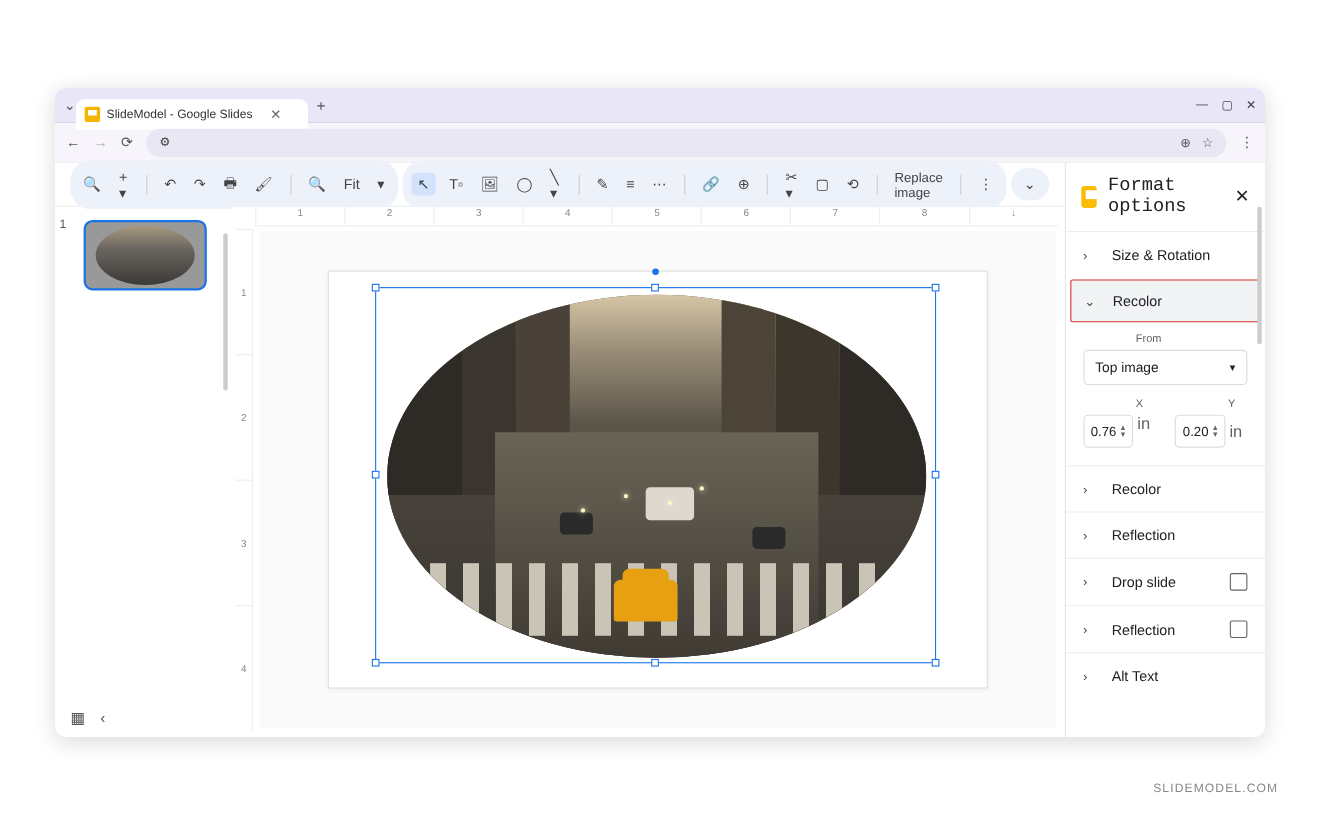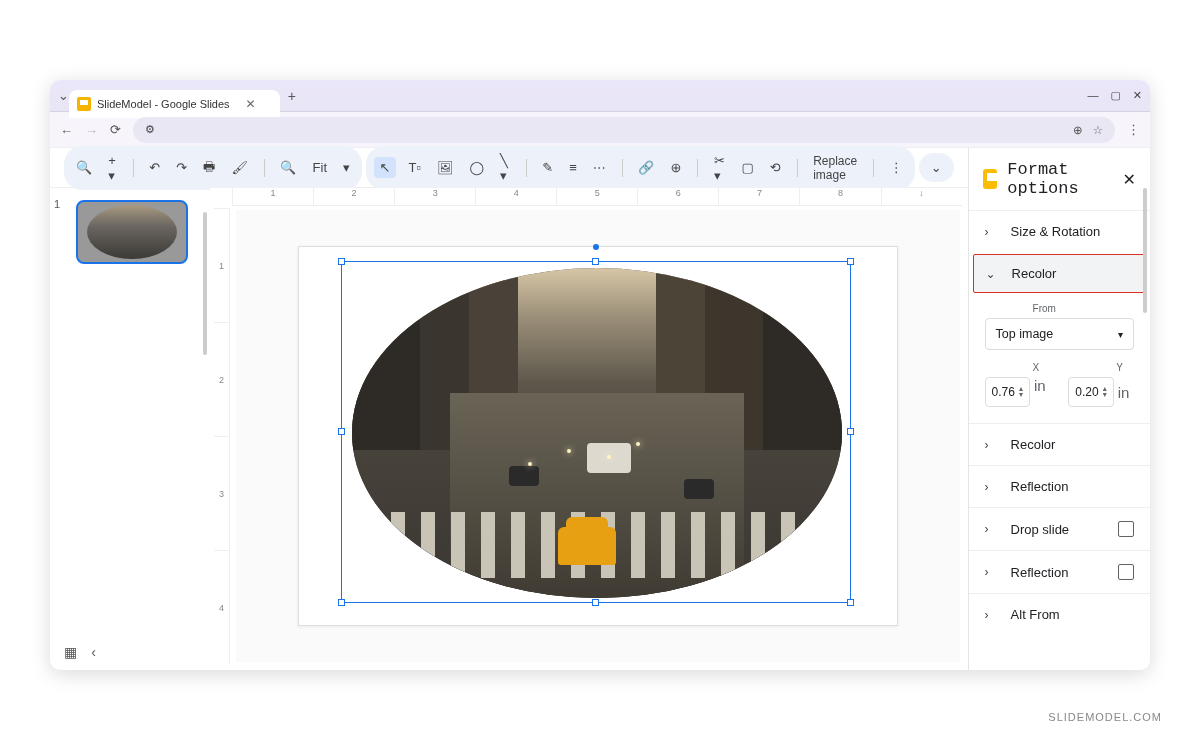--- a/index.html
+++ b/index.html
@@ -289,21 +289,21 @@
         <span>Drop slide</span>
         <span class="cb"></span>
       </div>
       <div class="sec">
         <span class="chev">›</span>
         <span>Reflection</span>
         <span class="cb"></span>
       </div>
       <div class="sec" style="border-bottom:none">
         <span class="chev">›</span>
-        <span>Alt From</span>
+        <span>Alt Text</span>
       </div>
       <div class="panel-scroll">
           <div class="tk"></div>
         </div>
     </div>
   </div>
 </div>
 
 <div class="watermark">SLIDEMODEL.COM</div>
 

